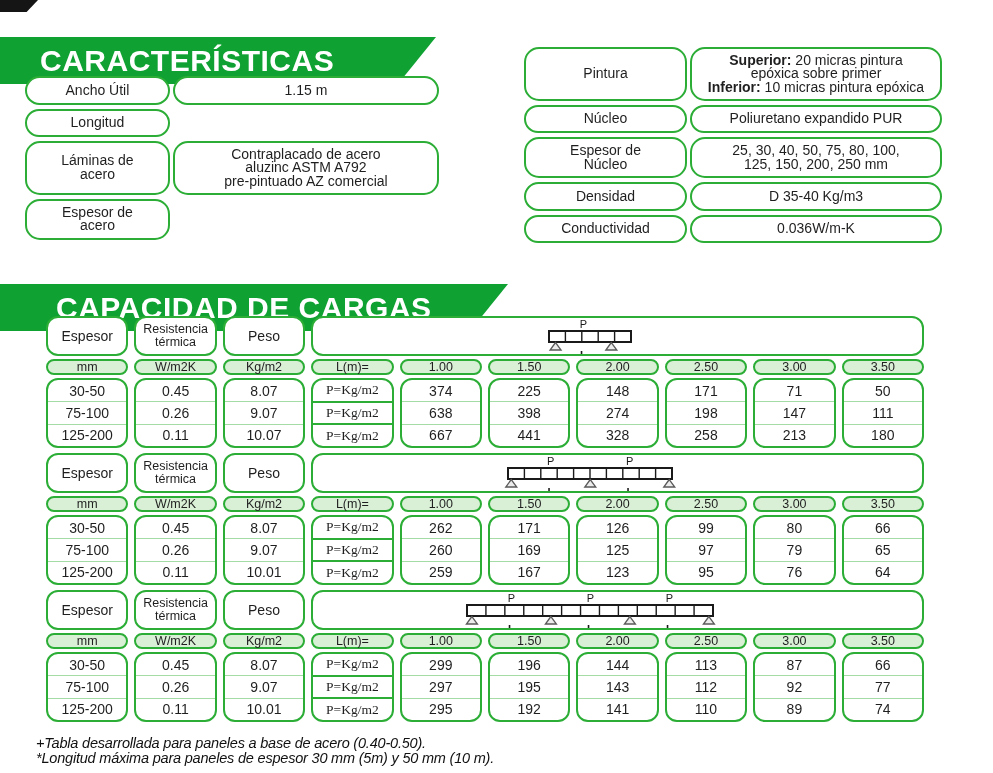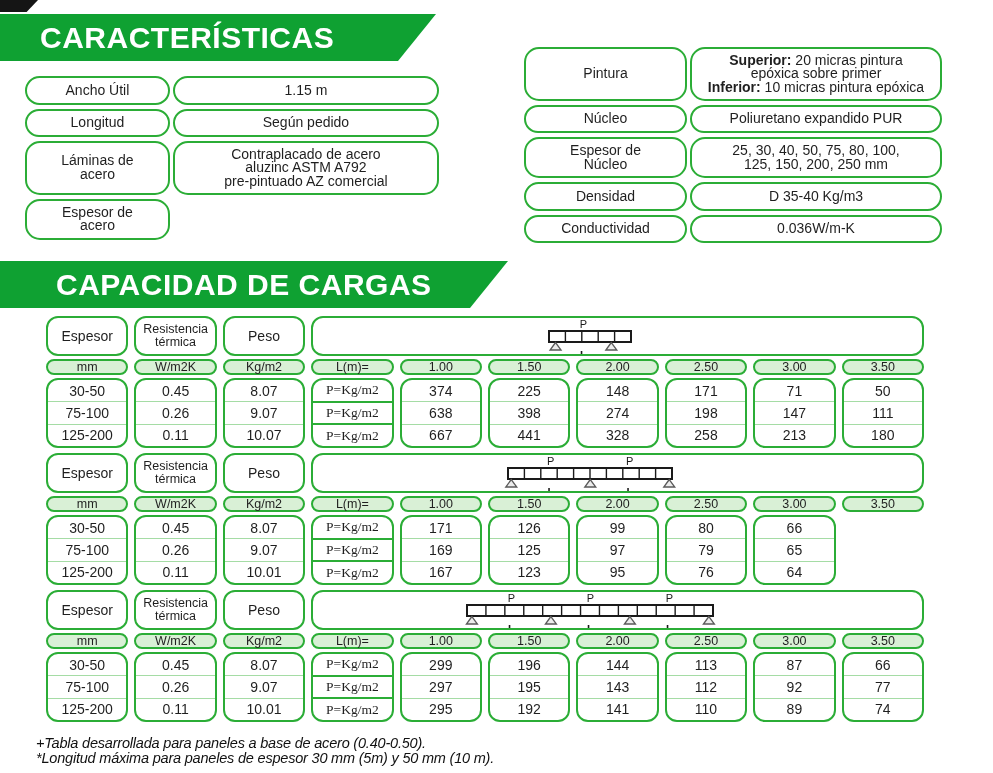--- a/index.html
+++ b/index.html
@@ -12,21 +12,21 @@
   *{margin:0;padding:0;box-sizing:border-box;}
   html,body{background:#ffffff;}
   body{font-family:"Liberation Sans","DejaVu Sans",sans-serif;color:var(--ink);}
   .page{position:relative;width:993px;height:773px;background:#fff;overflow:hidden;}
 
   .corner-mark{position:absolute;left:0;top:0;width:38px;height:12px;background:#151515;
     clip-path:polygon(0 0,100% 0,70% 100%,0 100%);}
 
   .banner{position:absolute;background:var(--banner-green);color:#fff;font-weight:700;
     display:flex;align-items:center;font-size:30px;letter-spacing:.5px;
-    clip-path:polygon(0 0,100% 0,calc(100% - 38px) 100%,0 100%);}
+    clip-path:polygon(0 0,100% 0,calc(100% - 38px) 100%,0 100%);margin-top:23px;}
   .banner-1{left:0;top:14px;width:436px;height:47px;padding-left:40px;}
   .banner-2{left:0;top:261px;width:508px;height:47px;padding-left:56px;text-align:right;}
 
   .char-table{position:absolute;display:flex;flex-direction:column;gap:4px;}
   .char-left{left:25px;top:76px;width:414px;}
   .char-right{left:524px;top:47px;width:418px;}
   .char-row{display:flex;gap:3px;}
   .char-cell{border:2.5px solid var(--border-green);border-radius:15px;background:#fff;
     display:flex;flex-direction:column;align-items:center;justify-content:center;
     font-size:14px;line-height:13.5px;text-align:center;}
@@ -71,23 +71,20 @@
         <div class="char-cell char-label">
           <div>Ancho Útil</div>
         </div>
         <div class="char-cell char-value">
           <div><span>1.15 m</span></div>
         </div>
       </div>
       <div class="char-row" style="height: 28.5px;">
         <div class="char-cell char-label">
           <div>Longitud</div>
-        </div>
-        <div class="char-cell char-value">
-          <div><span>Según pedido</span></div>
         </div>
       </div>
       <div class="char-row" style="height: 53.5px;">
         <div class="char-cell char-label">
           <div>Láminas de</div>
           <div>acero</div>
         </div>
         <div class="char-cell char-value">
           <div><span>Contraplacado de acero</span></div>
           <div><span>aluzinc ASTM A792</span></div>
@@ -292,20 +289,25 @@
         </div>
         <div class="lt-data">
           <div class="cell">8.07</div>
           <div class="cell">9.07</div>
           <div class="cell">10.01</div>
         </div>
         <div class="lt-data p-col">
           <div class="cell">P=Kg/m2</div>
           <div class="cell">P=Kg/m2</div>
           <div class="cell">P=Kg/m2</div>
+        </div>
+        <div class="lt-data">
+          <div class="cell">262</div>
+          <div class="cell">260</div>
+          <div class="cell">259</div>
         </div>
         <div class="lt-data">
           <div class="cell">171</div>
           <div class="cell">169</div>
           <div class="cell">167</div>
         </div>
         <div class="lt-data">
           <div class="cell">126</div>
           <div class="cell">125</div>
           <div class="cell">123</div>

